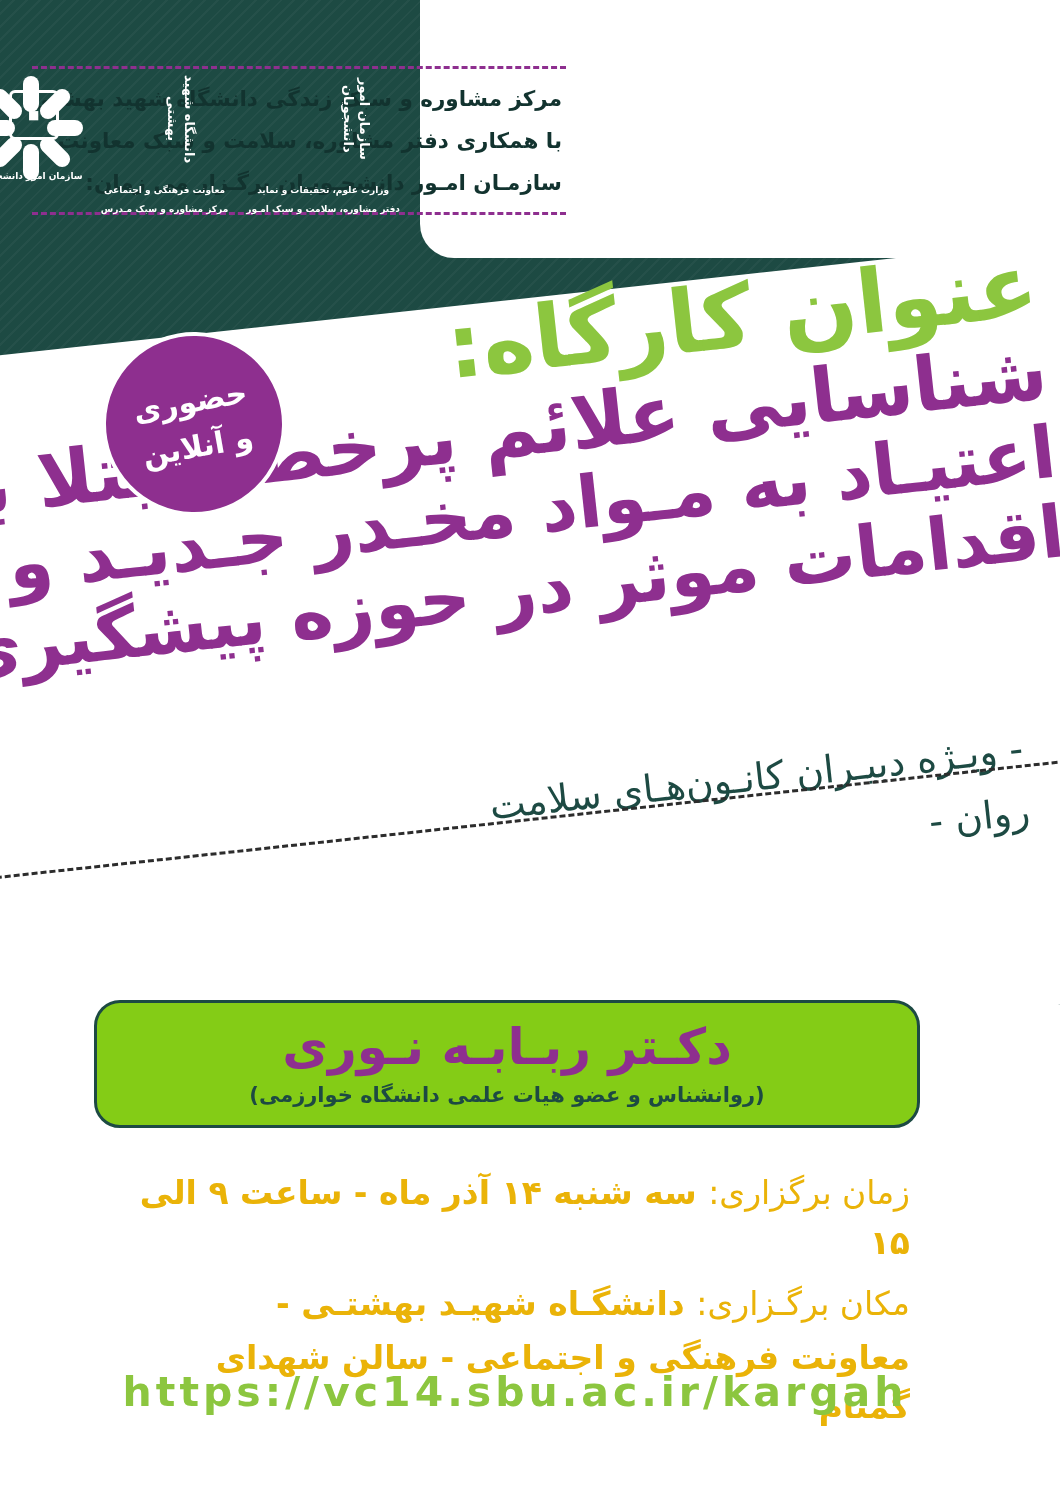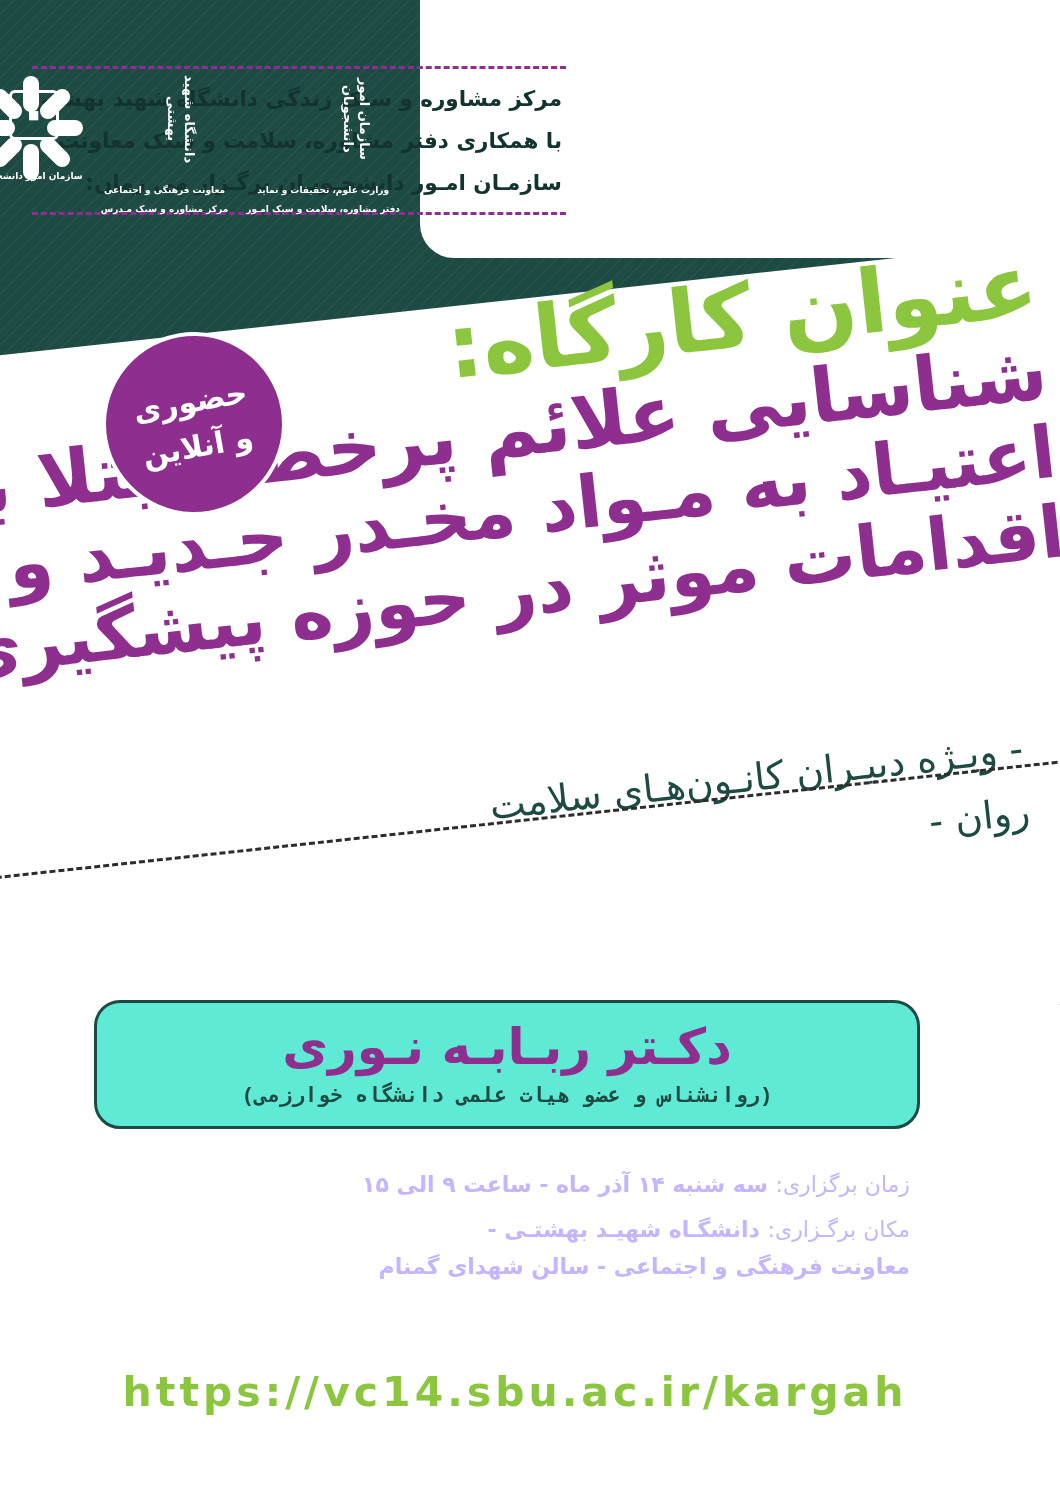--- a/index.html
+++ b/index.html
@@ -244,46 +244,45 @@
     letter-spacing: 2px;
   }
   .teacher-box {
     position: absolute;
     top: 1000px;
     right: 140px;
     width: 780px;
     padding: 14px 20px 18px;
     border: 3px solid #1d4a43;
     border-radius: 26px;
-    background: #5eead4;
+    background: #84cc16;
     text-align: center;
   }
   .teacher-name {
     color: #8e2f8f;
     font-size: 50px;
     font-weight: bold;
     letter-spacing: 3px;
     line-height: 1.2;
   }
   .teacher-role {
     margin-top: 6px;
     color: #1d4a43;
     font-size: 21px;
     font-weight: bold;
-    font-family: Liberation Mono, monospace;
   }
 
   
   .details {
     position: absolute;
     top: 1168px;
     right: 150px;
     width: 790px;
-    color: #c4b5fd;
-    font-size: 22px;
+    color: #eab308;
+    font-size: 33px;
     line-height: 1.5;
     font-weight: bold;
   }
   .detail-row { margin-bottom: 12px; }
   .detail-label { font-weight: normal; }
   .detail-strong { font-weight: bold; }
   .venue-line2 { margin-top: 4px; }
 
   .url {
     position: absolute;

